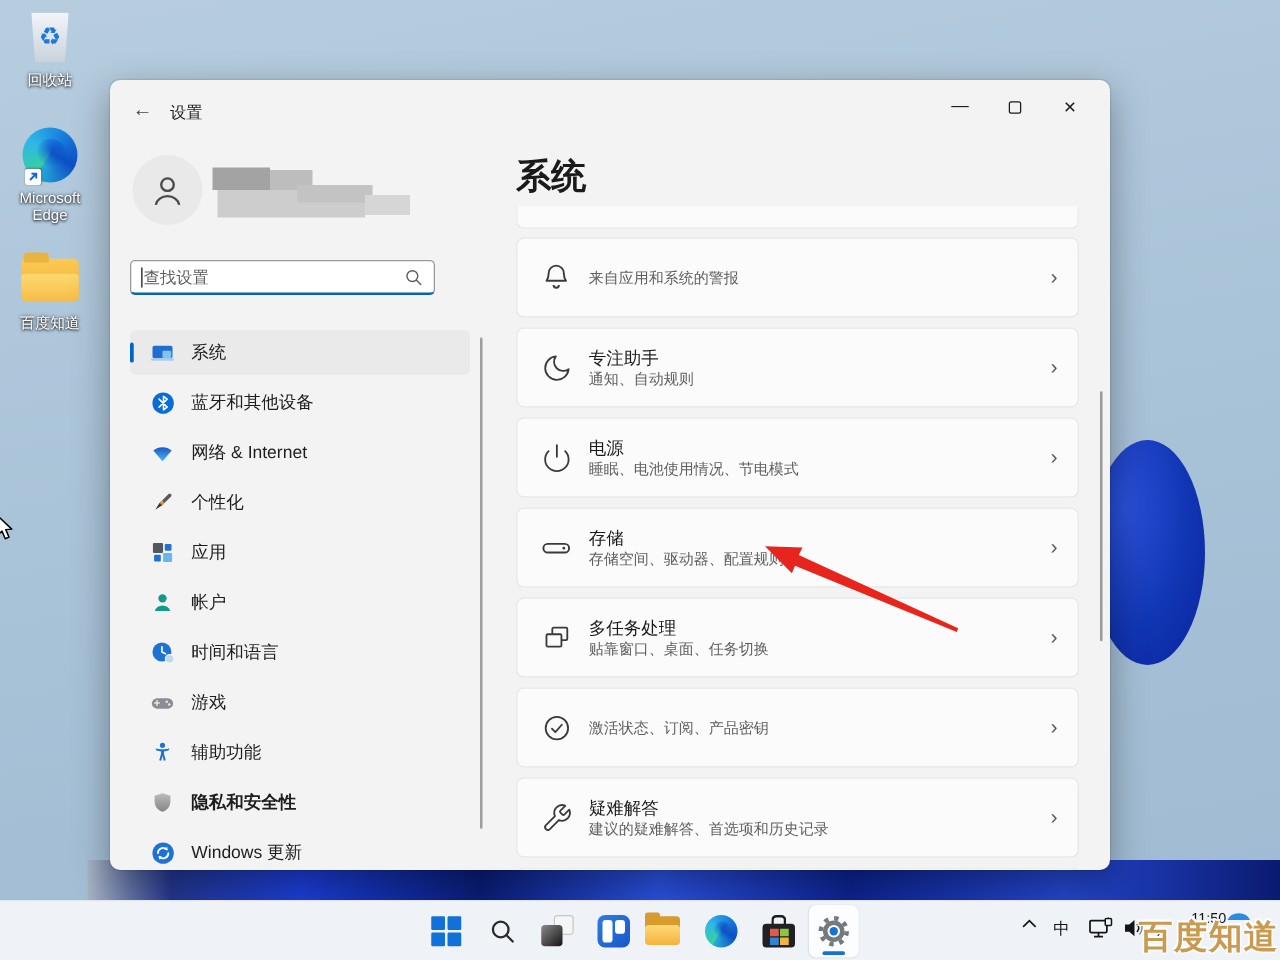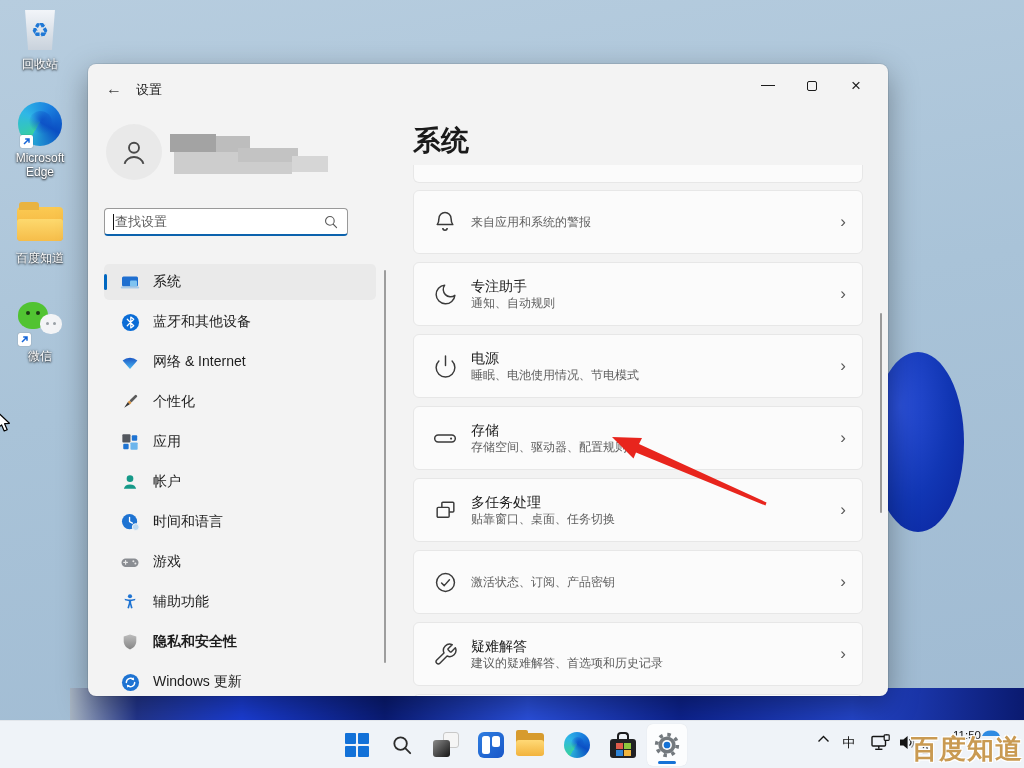--- a/index.html
+++ b/index.html
@@ -135,40 +135,20 @@
       </div>
     </div>
     <div class="desk-label">Microsoft Edge</div>
   </div>
   <div class="desk-icon" style="top:200px;">
     <div class="desk-art">
         <div class="folder-art"></div>
       </div>
     <div class="desk-label">百度知道</div>
   </div>
-  <div class="desk-icon" style="top:298px;">
-    <div class="desk-art">
-      <div class="wechat-art">
-        <div class="wc-big">
-            <i style="left:8px;top:9px;"></i>
-            <i style="left:18px;top:9px;"></i>
-          </div>
-        <div class="wc-sm">
-            <i style="left:6px;top:8px;"></i>
-            <i style="left:13px;top:8px;"></i>
-          </div>
-      </div>
-      <div class="shortcut-badge">
-        <svg width="9" height="9" viewBox="0 0 9 9">
-            <path d="M2 7 L7 2 M3.2 2 H7 V5.8" stroke="#1565d8" stroke-width="1.5" fill="none"></path>
-          </svg>
-      </div>
-    </div>
-    <div class="desk-label">微信</div>
-  </div>
 
   <div id="win">
     <div class="back-btn">
         <span>←</span>
       </div>
     <div class="win-title">设置</div>
     <div class="ctrls">
       <div class="ctrl min">
           <span>—</span>
         </div>

